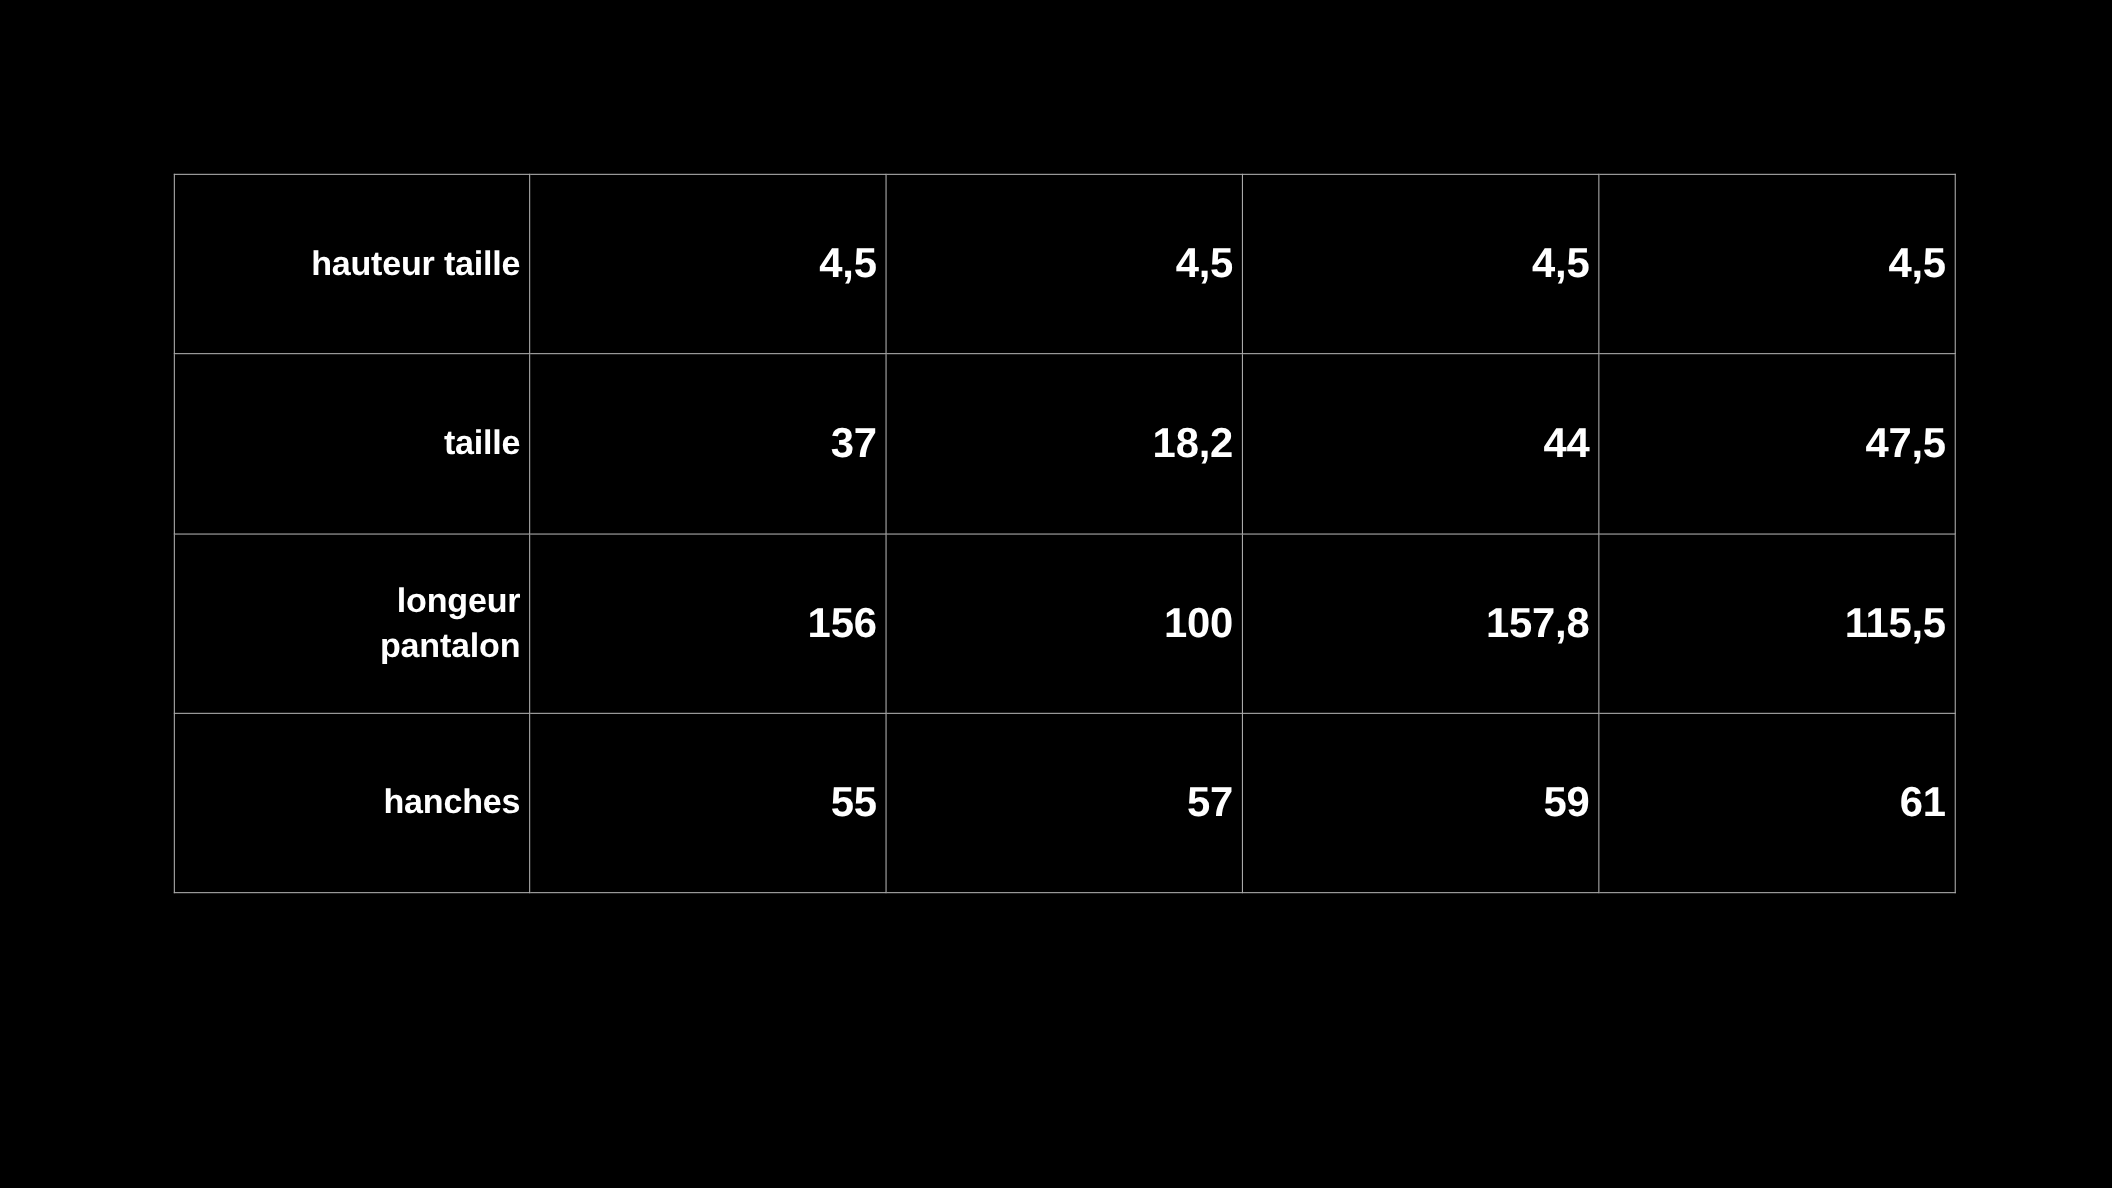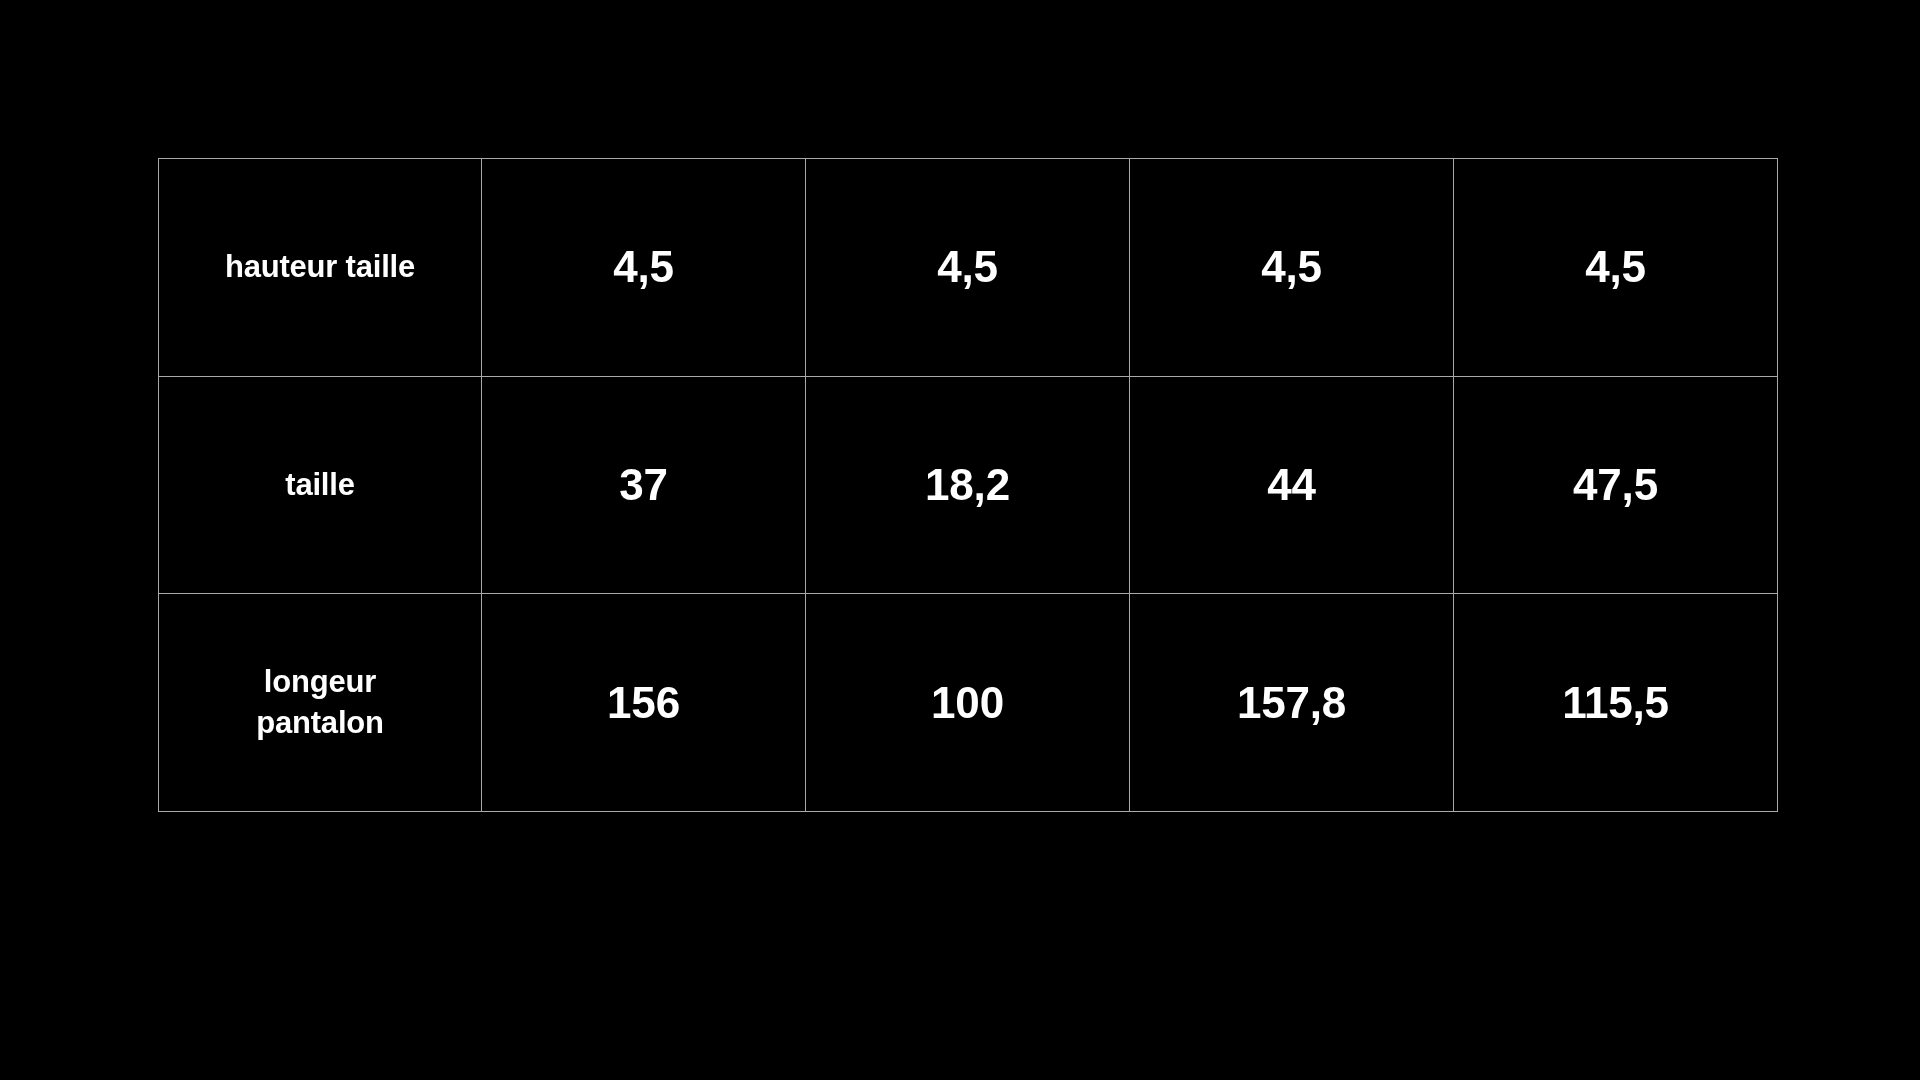--- a/index.html
+++ b/index.html
@@ -34,37 +34,37 @@
     width: 1620px;
     height: 654px;
     border-collapse: collapse;
     table-layout: fixed;
     border: 1px solid #c8c8c8;
   }
 
   .measure-table td {
     border: 1px solid #a9a9a9;
     padding: 0 8px;
-    text-align: center;
+    text-align: right;
     vertical-align: middle;
     font-weight: bold;
     font-size: 31px;
     line-height: 1.32;
     letter-spacing: -0.2px;
     color: #ffffff;
     background: #000000;
     white-space: pre-line;
   }
 
   .measure-table td.row-label {
     font-size: 31px;
   }
 
   .measure-table td.value-cell {
-    font-size: 44px;
+    font-size: 38px;
   }
 
   .measure-table col.c-label { width: 323px; }
   .measure-table col.c-val   { width: 324px; }
 
   .measure-table tr { height: 163px; }
 </style>
 </head>
 <body>
 
@@ -98,17 +98,24 @@
 
       <tr>
         <td class="row-label">longeur
 pantalon</td>
         <td class="value-cell">156</td>
         <td class="value-cell">100</td>
         <td class="value-cell">157,8</td>
         <td class="value-cell">115,5</td>
       </tr>
 
+      <tr>
+        <td class="row-label">hanches</td>
+        <td class="value-cell">55</td>
+        <td class="value-cell">57</td>
+        <td class="value-cell">59</td>
+        <td class="value-cell">61</td>
+      </tr>
 
     </tbody>
   </table>
 
 </div>
 
 </body></html>

